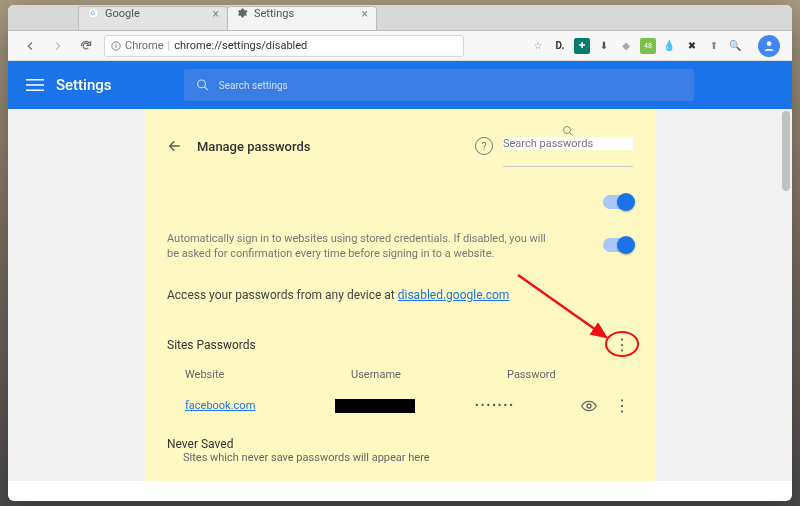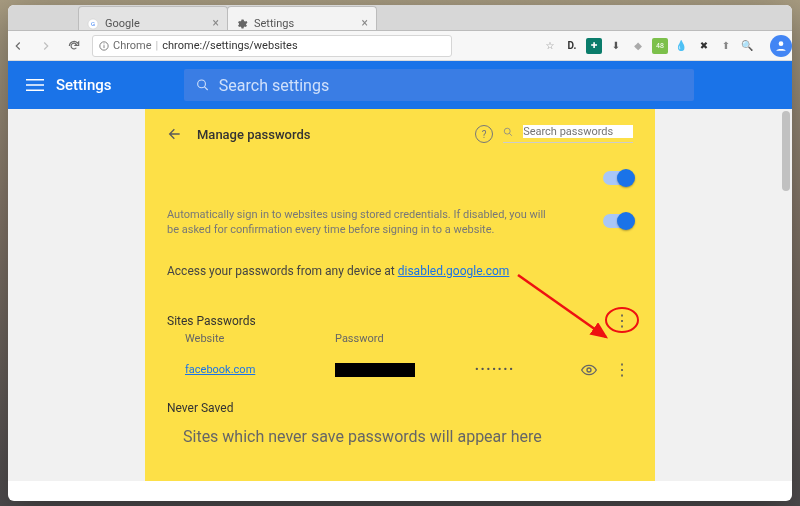--- a/index.html
+++ b/index.html
@@ -7,78 +7,78 @@
   body { background: linear-gradient(180deg, #a99d82 0%, #86786a 40%, #4e4b4d 100%); display:flex; align-items:center; justify-content:center;}
   .window { width: 784px; height: 496px; background: #fff; border-radius: 6px; overflow: hidden; box-shadow: 0 10px 40px rgba(0,0,0,.35); position:relative; }
   
   .titlebar { height: 20px; background: #e8e8e8; border-bottom:1px solid #d9d9d9; display:flex; align-items:center; padding:0 8px; }
   .dots { display:flex; gap:6px;}
   .dot { width:10px; height:10px; border-radius:50%; }
   .dot.r{background:#ff5f57;} .dot.y{background:#ffbd2e;} .dot.g{background:#28c940;}
   .titlebar .user { margin-left:auto; font-size:11px; color:#555; padding-right:4px;}
   
   .tabstrip { height:26px; background:#d7d7d7; display:flex; align-items:flex-end; padding-left:70px; border-bottom:1px solid #bcbcbc;}
-  .tab { height:24px; min-width:150px; background:#f3f3f3; border:1px solid #bcbcbc; border-bottom:none; border-radius:4px 4px 0 0; display:flex; align-items:flex-end; gap:6px; padding:0 8px; font-size:11px; color:#555; margin-right:-1px;}
+  .tab { height:24px; min-width:150px; background:#f3f3f3; border:1px solid #bcbcbc; border-bottom:none; border-radius:4px 4px 0 0; display:flex; align-items:flex-start; gap:6px; padding:0 8px; font-size:11px; color:#555; margin-right:-1px;}
   .tab .fav { width:12px; height:12px; display:flex; align-items:center; justify-content:center;}
   .tab .close { margin-left:auto; color:#888; font-size:12px;}
   .tab.inactive { background:#e3e3e3; }
   
-  .addr { height:30px; background:#f7f7f7; border-bottom:1px solid #dcdcdc; display:flex; align-items:center; gap:8px; padding:0 0;}
+  .addr { height:30px; background:#f7f7f7; border-bottom:1px solid #dcdcdc; display:flex; align-items:center; gap:8px; padding:0 12px;}
   .navbtn { width:20px; height:20px; display:flex; align-items:center; justify-content:center; color:#6b6b6b; }
   .navbtn svg { width:14px; height:14px; }
   .omnibox { flex:0 0 auto; display:flex; align-items:center; height:22px; border:1px solid #d6d6d6; border-radius:3px; background:#fff; padding:0 6px; gap:4px; font-size:11px; color:#555; width:360px;}
   .omnibox .secure { color:#6b6b6b; display:flex; align-items:center; gap:3px;}
   .omnibox .chrome-label{color:#6b6b6b;}
   .omnibox .path{color:#333;}
   .addr .spacer{flex:1;}
   .exticons { display:flex; align-items:center; gap:6px;}
   .exticons .ei { width:16px; height:16px; border-radius:2px; display:flex; align-items:center; justify-content:center; font-size:10px;}
   .avatar { width:22px; height:22px; border-radius:50%; background:#4285f4; margin-left:6px; display:flex; align-items:center; justify-content:center;}
   
   .bluebar { height:48px; background:#1a73e8; display:flex; align-items:center; padding-left:18px; gap:12px;}
   .menu-icon { color:#fff; }
   .bluebar .title { color:#fff; font-size:15px; font-weight:500;}
   .searchwrap { margin-left:60px; flex:0 0 510px; height:32px; background:#3a7de4; border-radius:2px; display:flex; align-items:center; padding:0 12px; gap:10px; }
-  .searchwrap input { background:transparent; border:none; outline:none; color:#000000; font-size:16px; width:100%;}
+  .searchwrap input { background:transparent; border:none; outline:none; color:#000000; font-size:10px; width:100%;}
   .searchwrap input::placeholder{color:#cfe0fb;}
   .searchwrap svg { color:#cfe0fb;}
   
   .viewport { height: calc(100% - 20px - 26px - 30px - 48px); background:#f1f1f1; display:flex; justify-content:center; overflow:hidden; position:relative;}
-  .card { width:510px; background:#fde047; margin-top:0; padding:16px 22px 30px 22px; font-size:12px; color:#444;}
+  .card { width:510px; background:#fef9c3; margin-top:0; padding:16px 22px 30px 22px; font-size:12px; color:#444;}
   .card-head { display:flex; align-items:center; gap:14px; margin-bottom:18px;}
   .back-arrow { color:#5a5a5a; }
   .card-head .ht { font-size:13px; font-weight:500; color:#333;}
   .card-head .right { margin-left:auto; display:flex; align-items:center; gap:10px;}
   .help-icon { width:18px; height:18px; border:1.5px solid #777; border-radius:50%; display:flex; align-items:center; justify-content:center; font-size:10px; color:#777;}
-  .searchpw { display:flex; align-items:center; gap:10px; border-bottom:1px solid #ccc; padding-bottom:4px; width:130px;}
+  .searchpw { display:flex; align-items:center; gap:0; border-bottom:1px solid #ccc; padding-bottom:16px; width:130px;flex-direction:column;}
   .searchpw input { border:none; outline:none; font-size:11px; color:#777; width:100%;}
   .row { display:flex; align-items:center; padding:10px 0;}
   .row .label { font-size:12px; color:#333;}
   .row .sub { font-size:11px; color:#777; line-height:1.4; max-width:380px; margin-top:2px;}
   .toggle { margin-left:auto; width:30px; height:14px; background:#a9c7f7; border-radius:10px; position:relative;}
   .toggle::after { content:""; position:absolute; right:-2px; top:-2px; width:18px; height:18px; background:#1a73e8; border-radius:50%; box-shadow:0 1px 2px rgba(0,0,0,.3);}
   .link { color:#1a73e8; }
   .section-title { font-size:12px; color:#333; margin-top:22px; display:flex; align-items:center;}
   .kebab { width:22px; height:22px; display:flex; align-items:center; justify-content:center; color:#5a5a5a; font-size:16px; margin-left:auto; position:relative;}
   .circle-annot { position:absolute; width:34px; height:26px; border:2.5px solid #e11; border-radius:50%; left:-6px; top:-3px;}
-  .tbl-head { display:flex; font-size:11px; color:#666; margin-top:0; padding:0 0 6px 18px;}
+  .tbl-head { display:flex; font-size:11px; color:#666; margin-top:12px; padding:0 0 6px 18px;gap:16px;}
   .tbl-head div:nth-child(1){width:150px;}
   .tbl-head div:nth-child(2){width:140px;}
   .tbl-head div:nth-child(3){width:90px;}
   .tbl-row { display:flex; align-items:center; font-size:11px; padding:8px 0 8px 18px;}
   .tbl-row .site{width:150px;}
   .tbl-row .user{width:140px;}
   .tbl-row .pw{width:90px; letter-spacing:2px; color:#555;}
   .redact { width:80px; height:14px; background:#000;}
   .eye { color:#666; margin-left:auto; margin-right:14px;}
   .scrollbar { position:absolute; right:2px; top:2px; width:8px; height:80px; background:#c1c1c1; border-radius:4px;}
   
   .arrow-annot { position:absolute; pointer-events:none; }
   .never { font-size:12px; color:#333; margin-top:12px;}
-  .never-sub { font-size:16px; color:#666; margin-top:12px; padding-left:16px;}
+  .never-sub { font-size:11px; color:#666; padding-left:16px;}
   svg { display:block; }
 </style>
 </head>
 <body>
 
 <div class="window">
 
 
   <div class="tabstrip">
     <div class="tab inactive">
@@ -121,21 +121,21 @@
     <div class="omnibox">
       <span class="secure">
           <svg width="10" height="10" viewBox="0 0 24 24" fill="#6b6b6b">
             <circle cx="12" cy="12" r="10" fill="none" stroke="#6b6b6b" stroke-width="2"></circle>
             <rect x="11" y="10" width="2" height="7"></rect>
             <rect x="11" y="6" width="2" height="2"></rect>
           </svg>
         </span>
       <span class="chrome-label">Chrome</span>
       <span style="color:#bbb">|</span>
-      <span class="path">chrome://settings/websites</span>
+      <span class="path">chrome://settings/disabled</span>
     </div>
     <div class="spacer"></div>
     <div class="exticons">
       <div class="ei" style="color:#888">☆</div>
       <div class="ei" style="font-weight:bold;color:#333">D.</div>
       <div class="ei" style="background:#0a7c6b;color:#fff;font-size:8px">✚</div>
       <div class="ei" style="color:#555">⬇</div>
       <div class="ei" style="color:#aaa">◆</div>
       <div class="ei" style="background:#7cc04b;color:#fff;font-size:7px;border-radius:2px">48</div>
       <div class="ei" style="color:#f48c2a">💧</div>
@@ -211,20 +211,21 @@
 
       <div class="section-title">
         <span>Sites Passwords</span>
         <span class="kebab">⋮
           <span class="circle-annot"></span>
         </span>
       </div>
 
       <div class="tbl-head">
         <div>Website</div>
+        <div>Username</div>
         <div>Password</div>
       </div>
 
       <div class="tbl-row">
         <div class="site"><a class="link" href="#">facebook.com</a></div>
         <div class="user">
             <div class="redact"></div>
           </div>
         <div class="pw">•••••••</div>
         <span class="eye">

